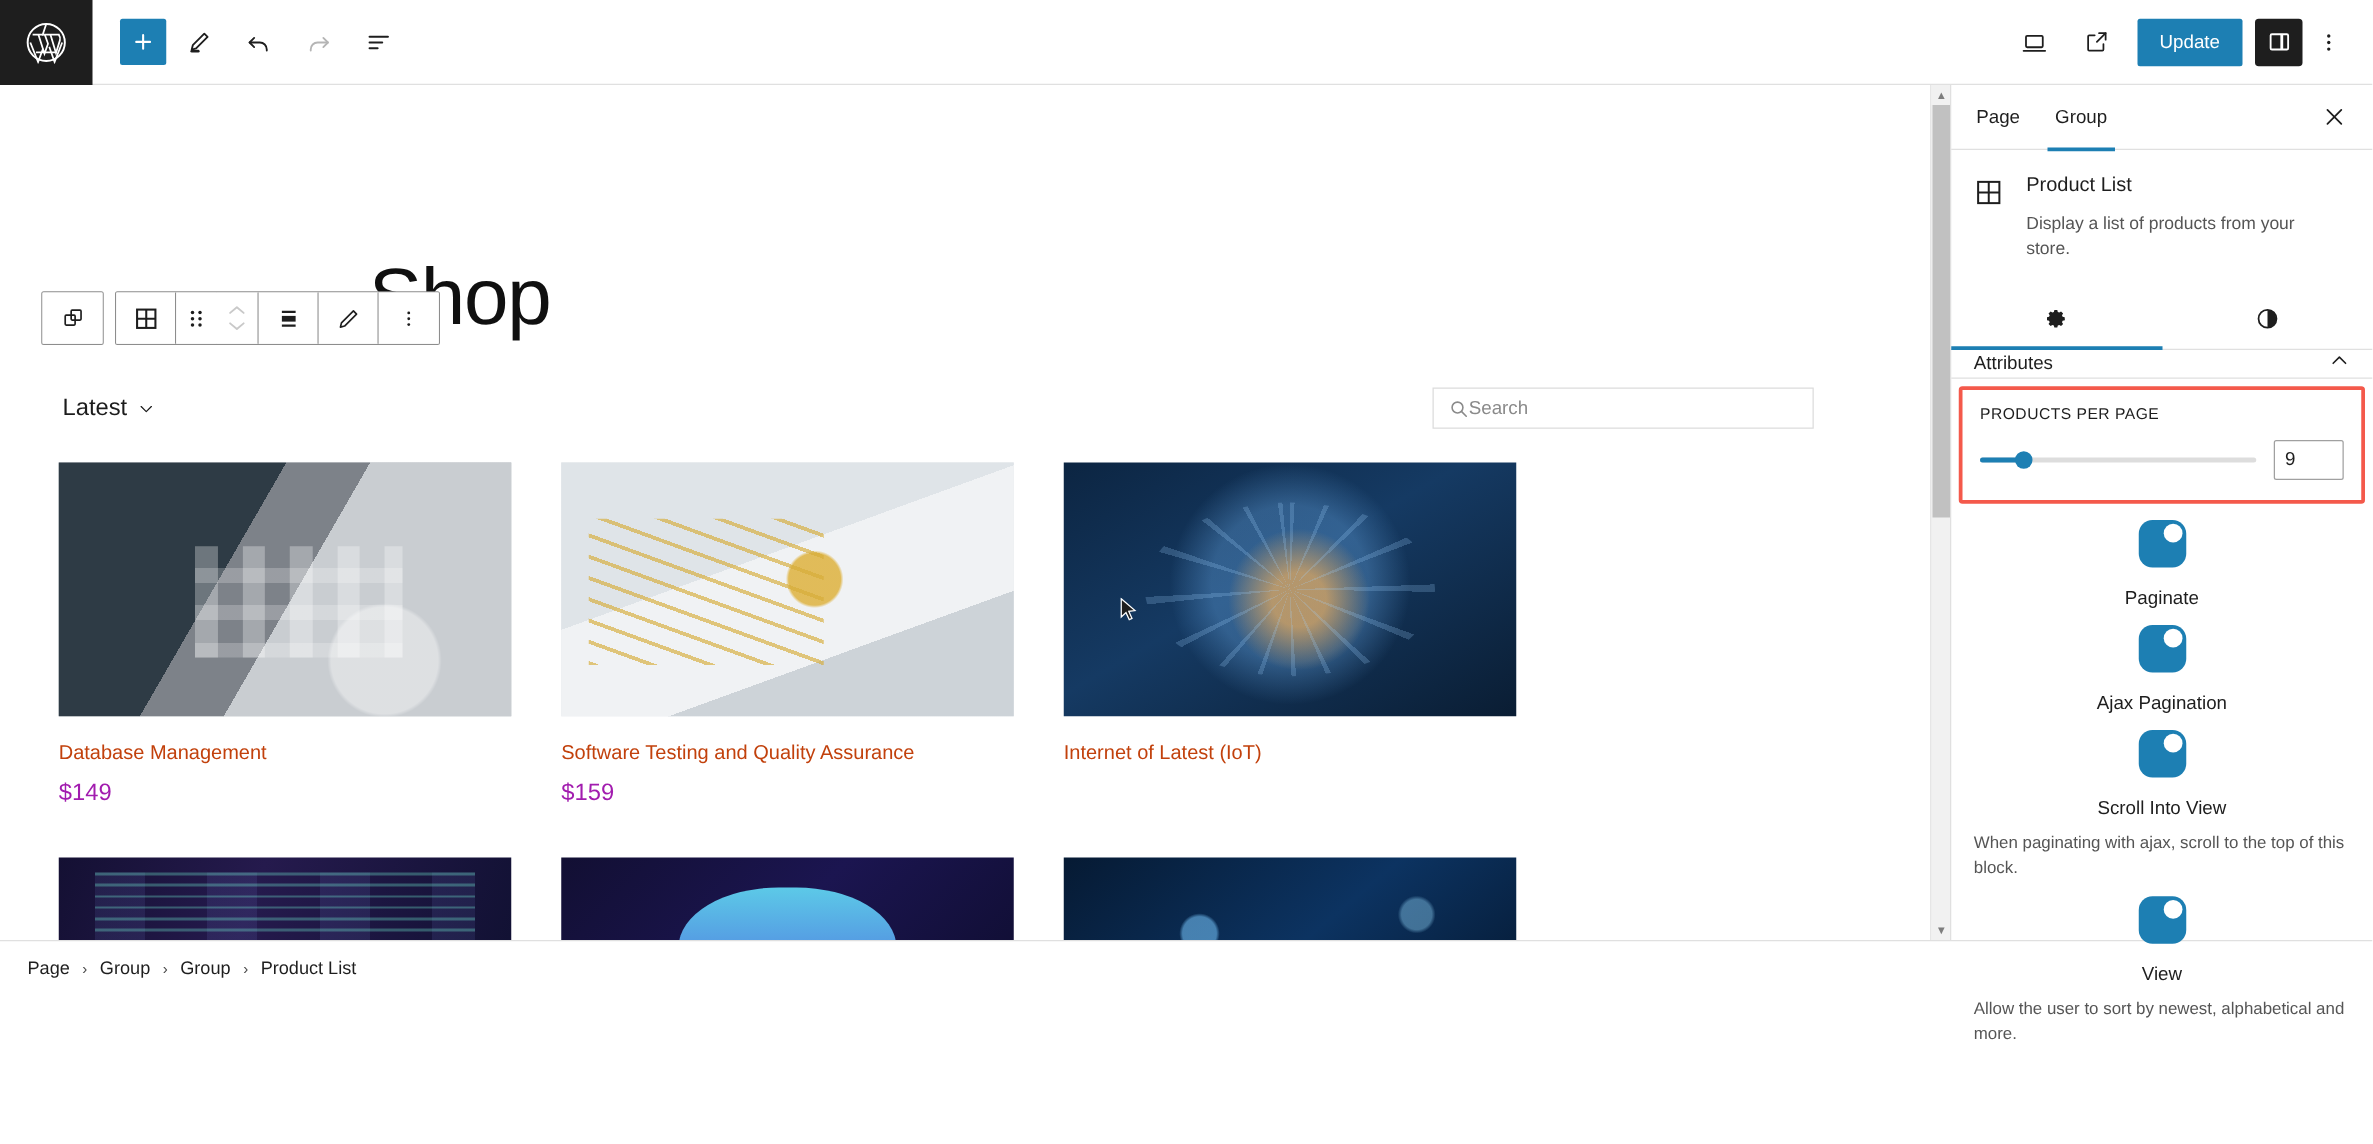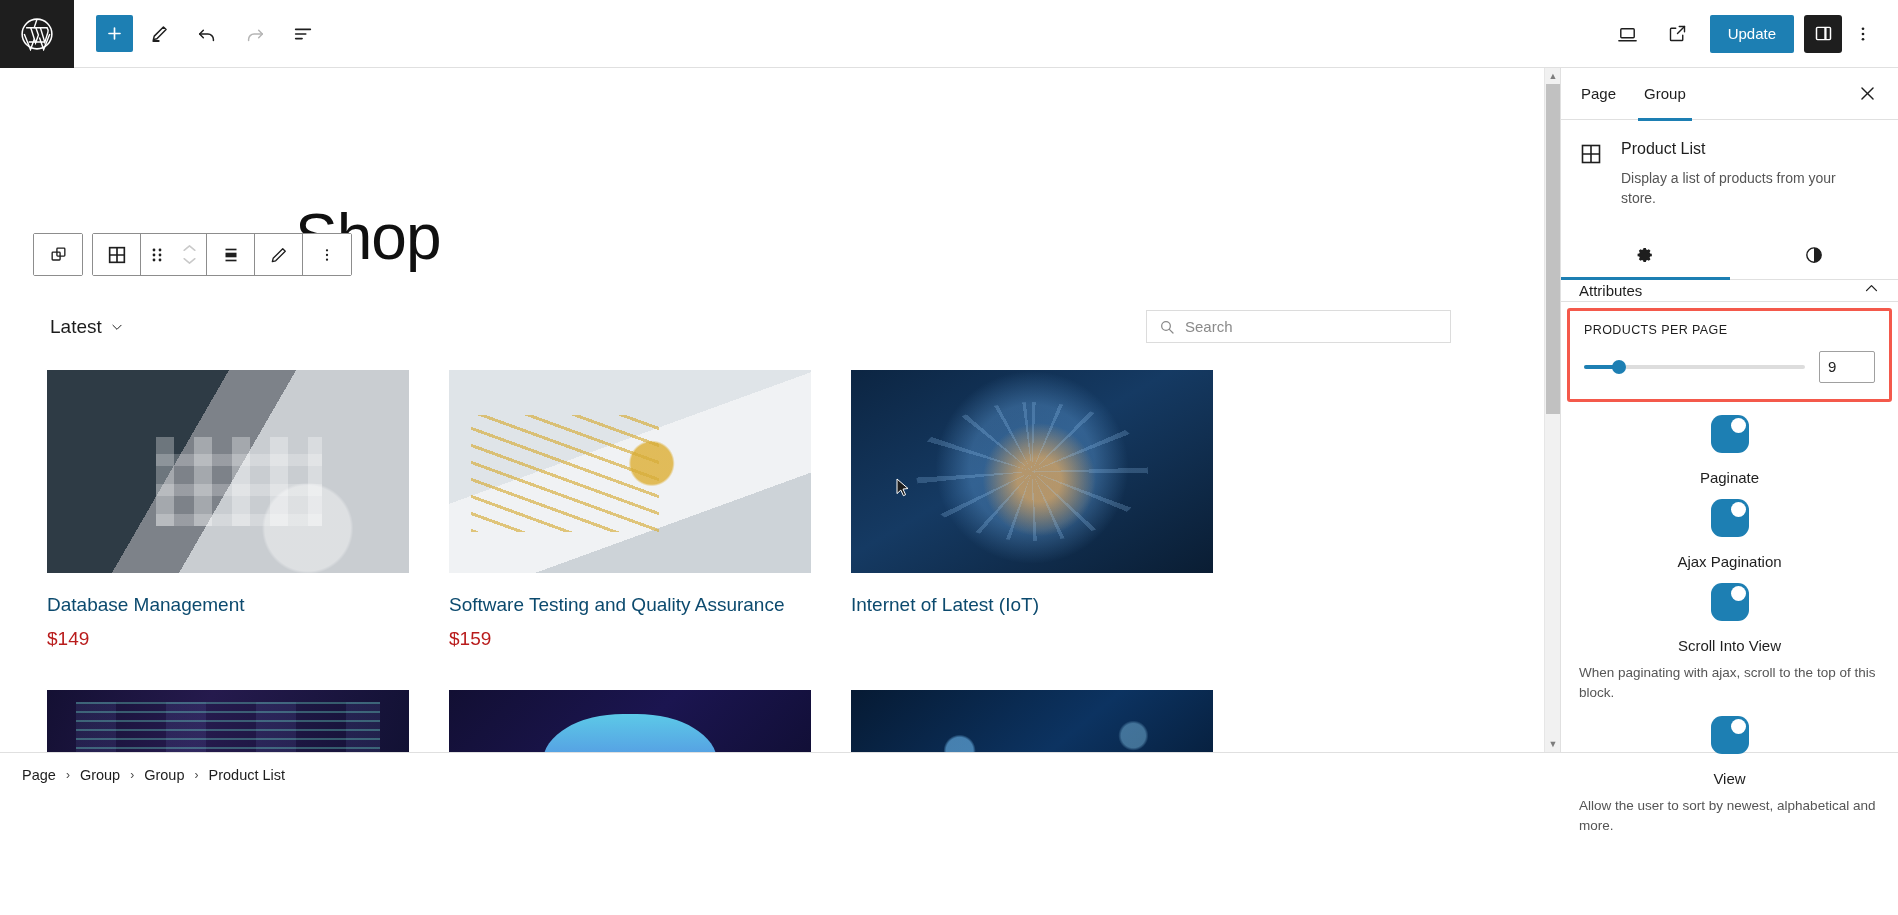--- a/index.html
+++ b/index.html
@@ -130,21 +130,21 @@
   .latest-sel {
     display: flex; align-items: center; gap: 8px;
     font-size: 19px; color: #1c1c1c; cursor: pointer;
   }
   .search-box {
     margin-left: auto;
     width: 305px; height: 33px;
     border: 1px solid #dcdcdc;
     background: #fff;
     display: flex; align-items: center;
-    padding: 0 12px; gap: 10px;
+    padding: 0 12px; 
     margin-right: 53px;
   }
   .search-box input {
     border: none; outline: none; flex: 1;
     font-size: 15px; color: #6a6a6a;
     font-family: "Liberation Sans", sans-serif;
     background: transparent;
   }
   .search-box input::placeholder { color: #8a8a8a; }
 
@@ -159,29 +159,29 @@
   }
   .card { width: 362px; }
   .thumb {
     width: 362px; height: 203px;
     background: #cfcfcf;
     position: relative; overflow: hidden;
   }
   .thumb.short { height: 152px; }
   .p-title {
     margin-top: 21px;
-    font-size: 19px;
-    color: #0c4a6e;
+    font-size: 16px;
+    color: #c2410c;
     font-family: "Liberation Sans", sans-serif;
     cursor: pointer;
   }
   .p-price {
     margin-top: 12px;
     font-size: 19px;
-    color: #b91c1c;
+    color: #a21caf;
   }
   .row2 { margin-top: 20px; }
 
   
   .img-desk {
     background:
       radial-gradient(circle at 72% 78%, rgba(255,255,255,.38) 0 14%, transparent 15%),
       linear-gradient(120deg,#2e3b45 0 38%, #7d8289 38% 52%, #c9cdd1 52% 100%),
       #b9bec3;
   }

